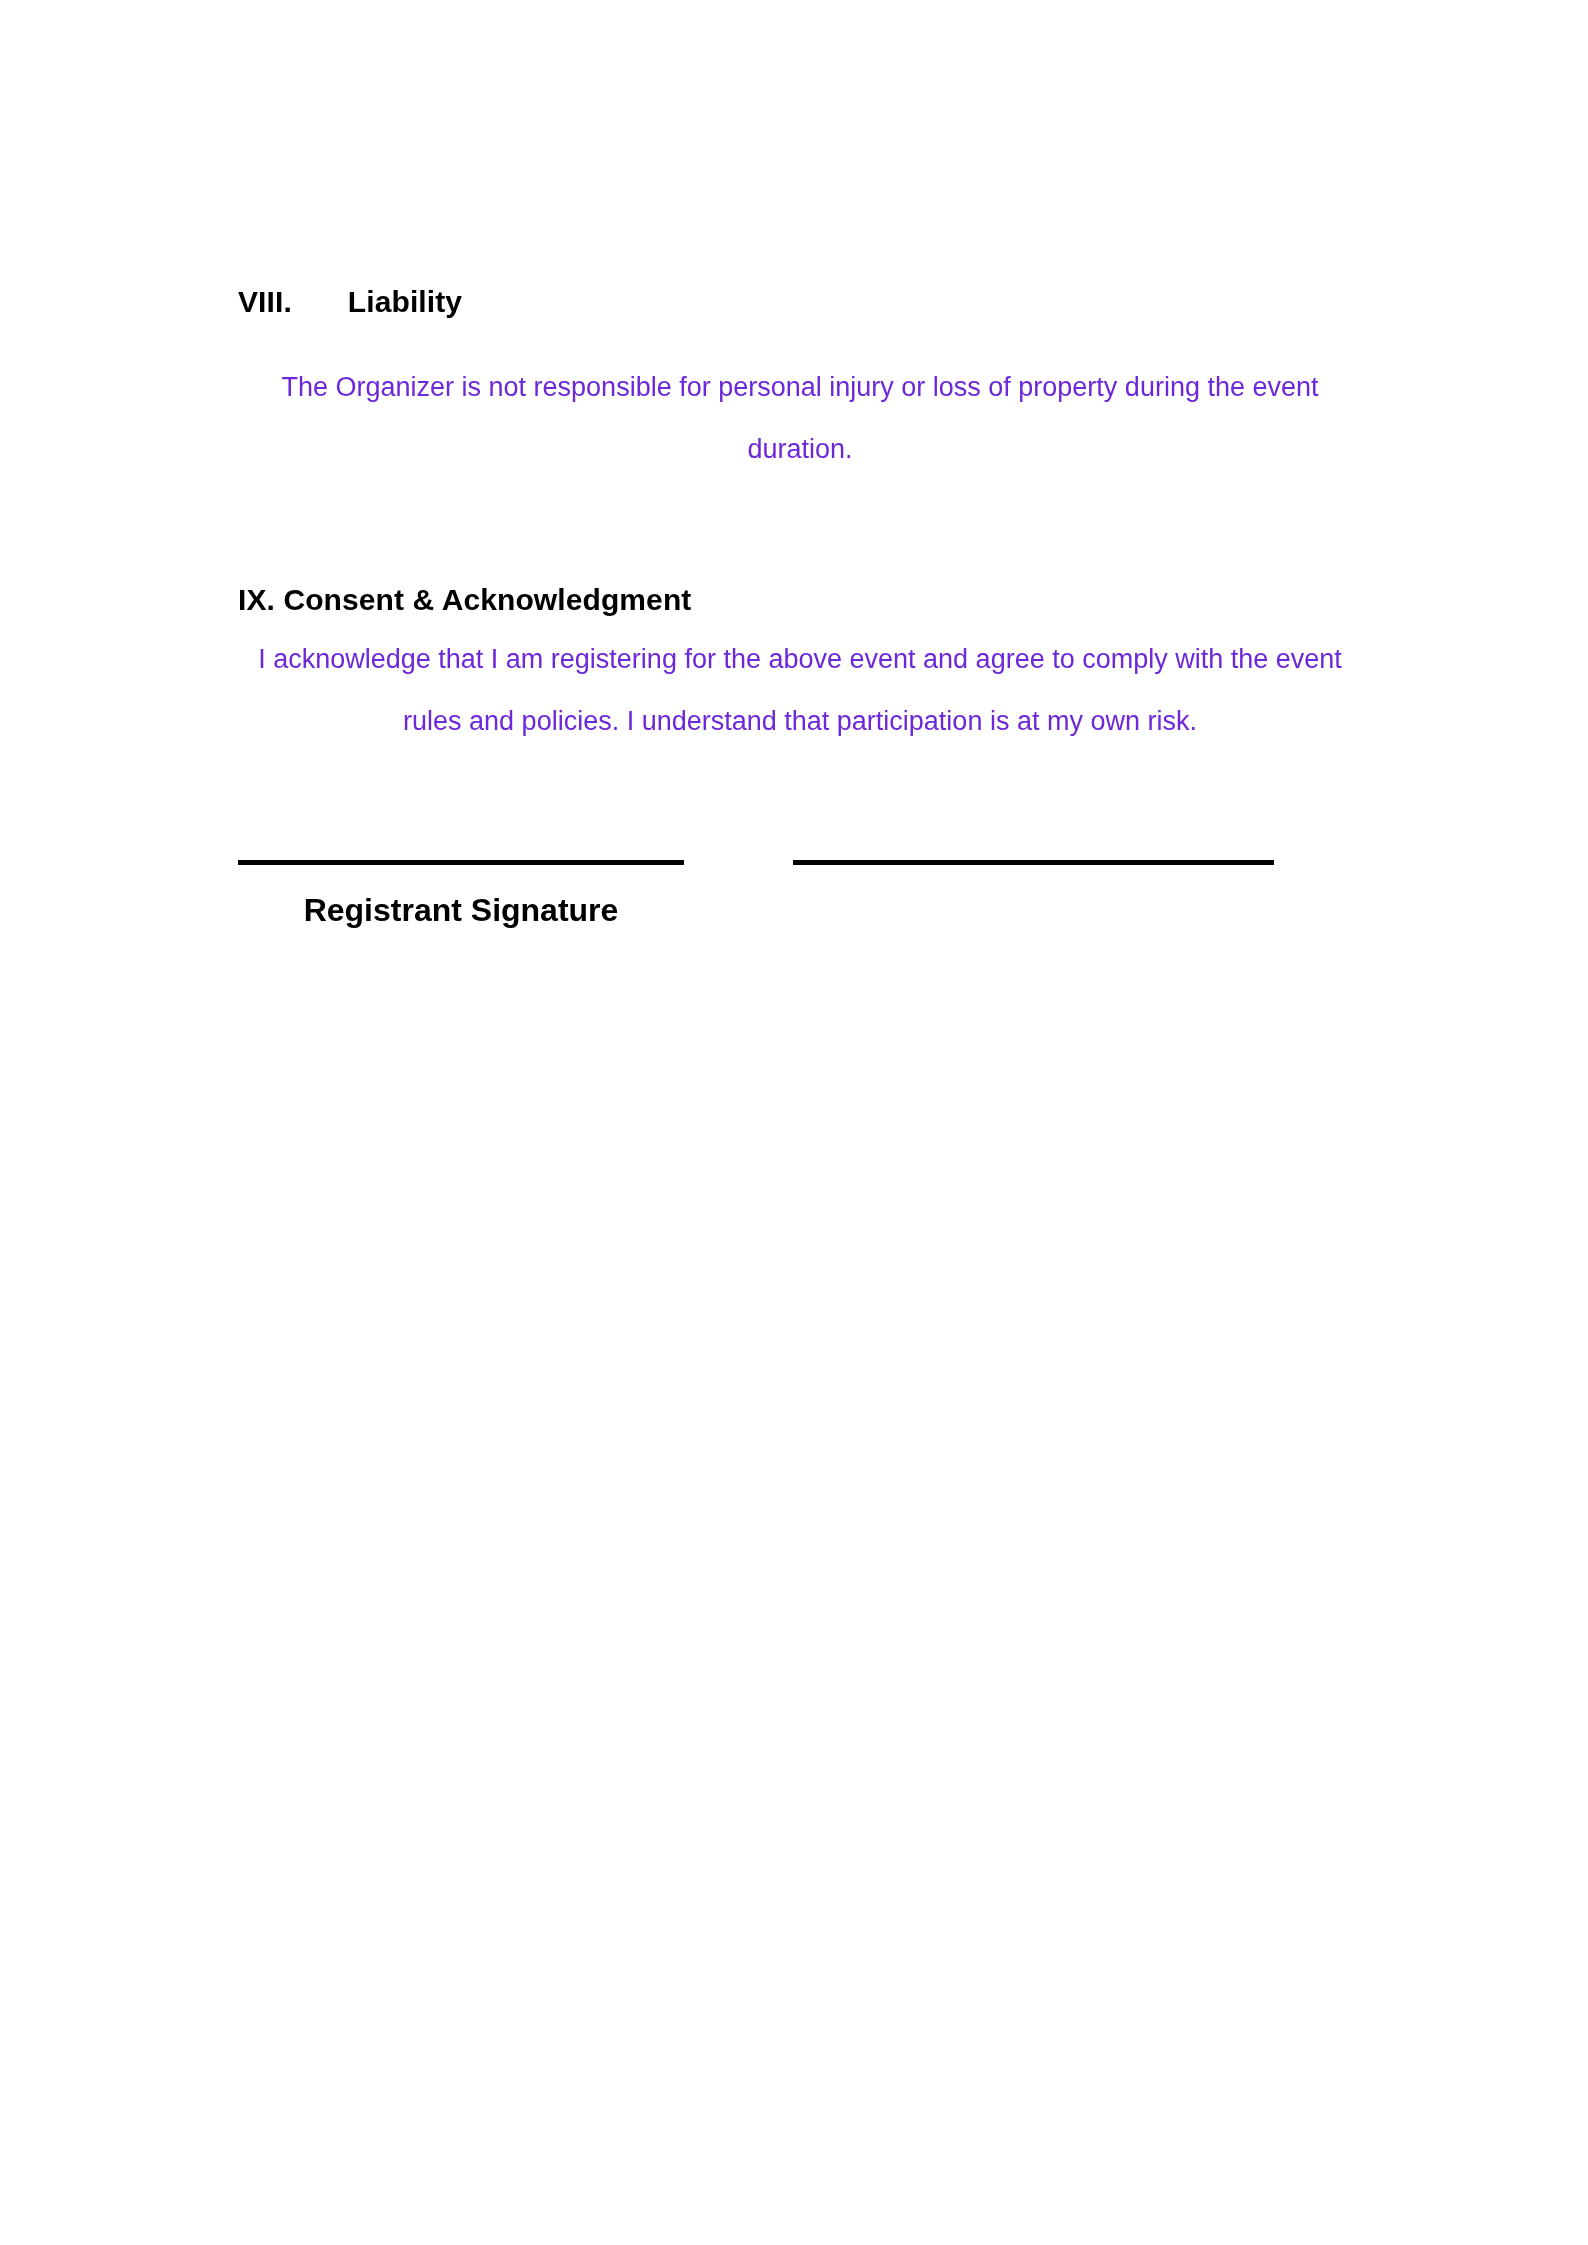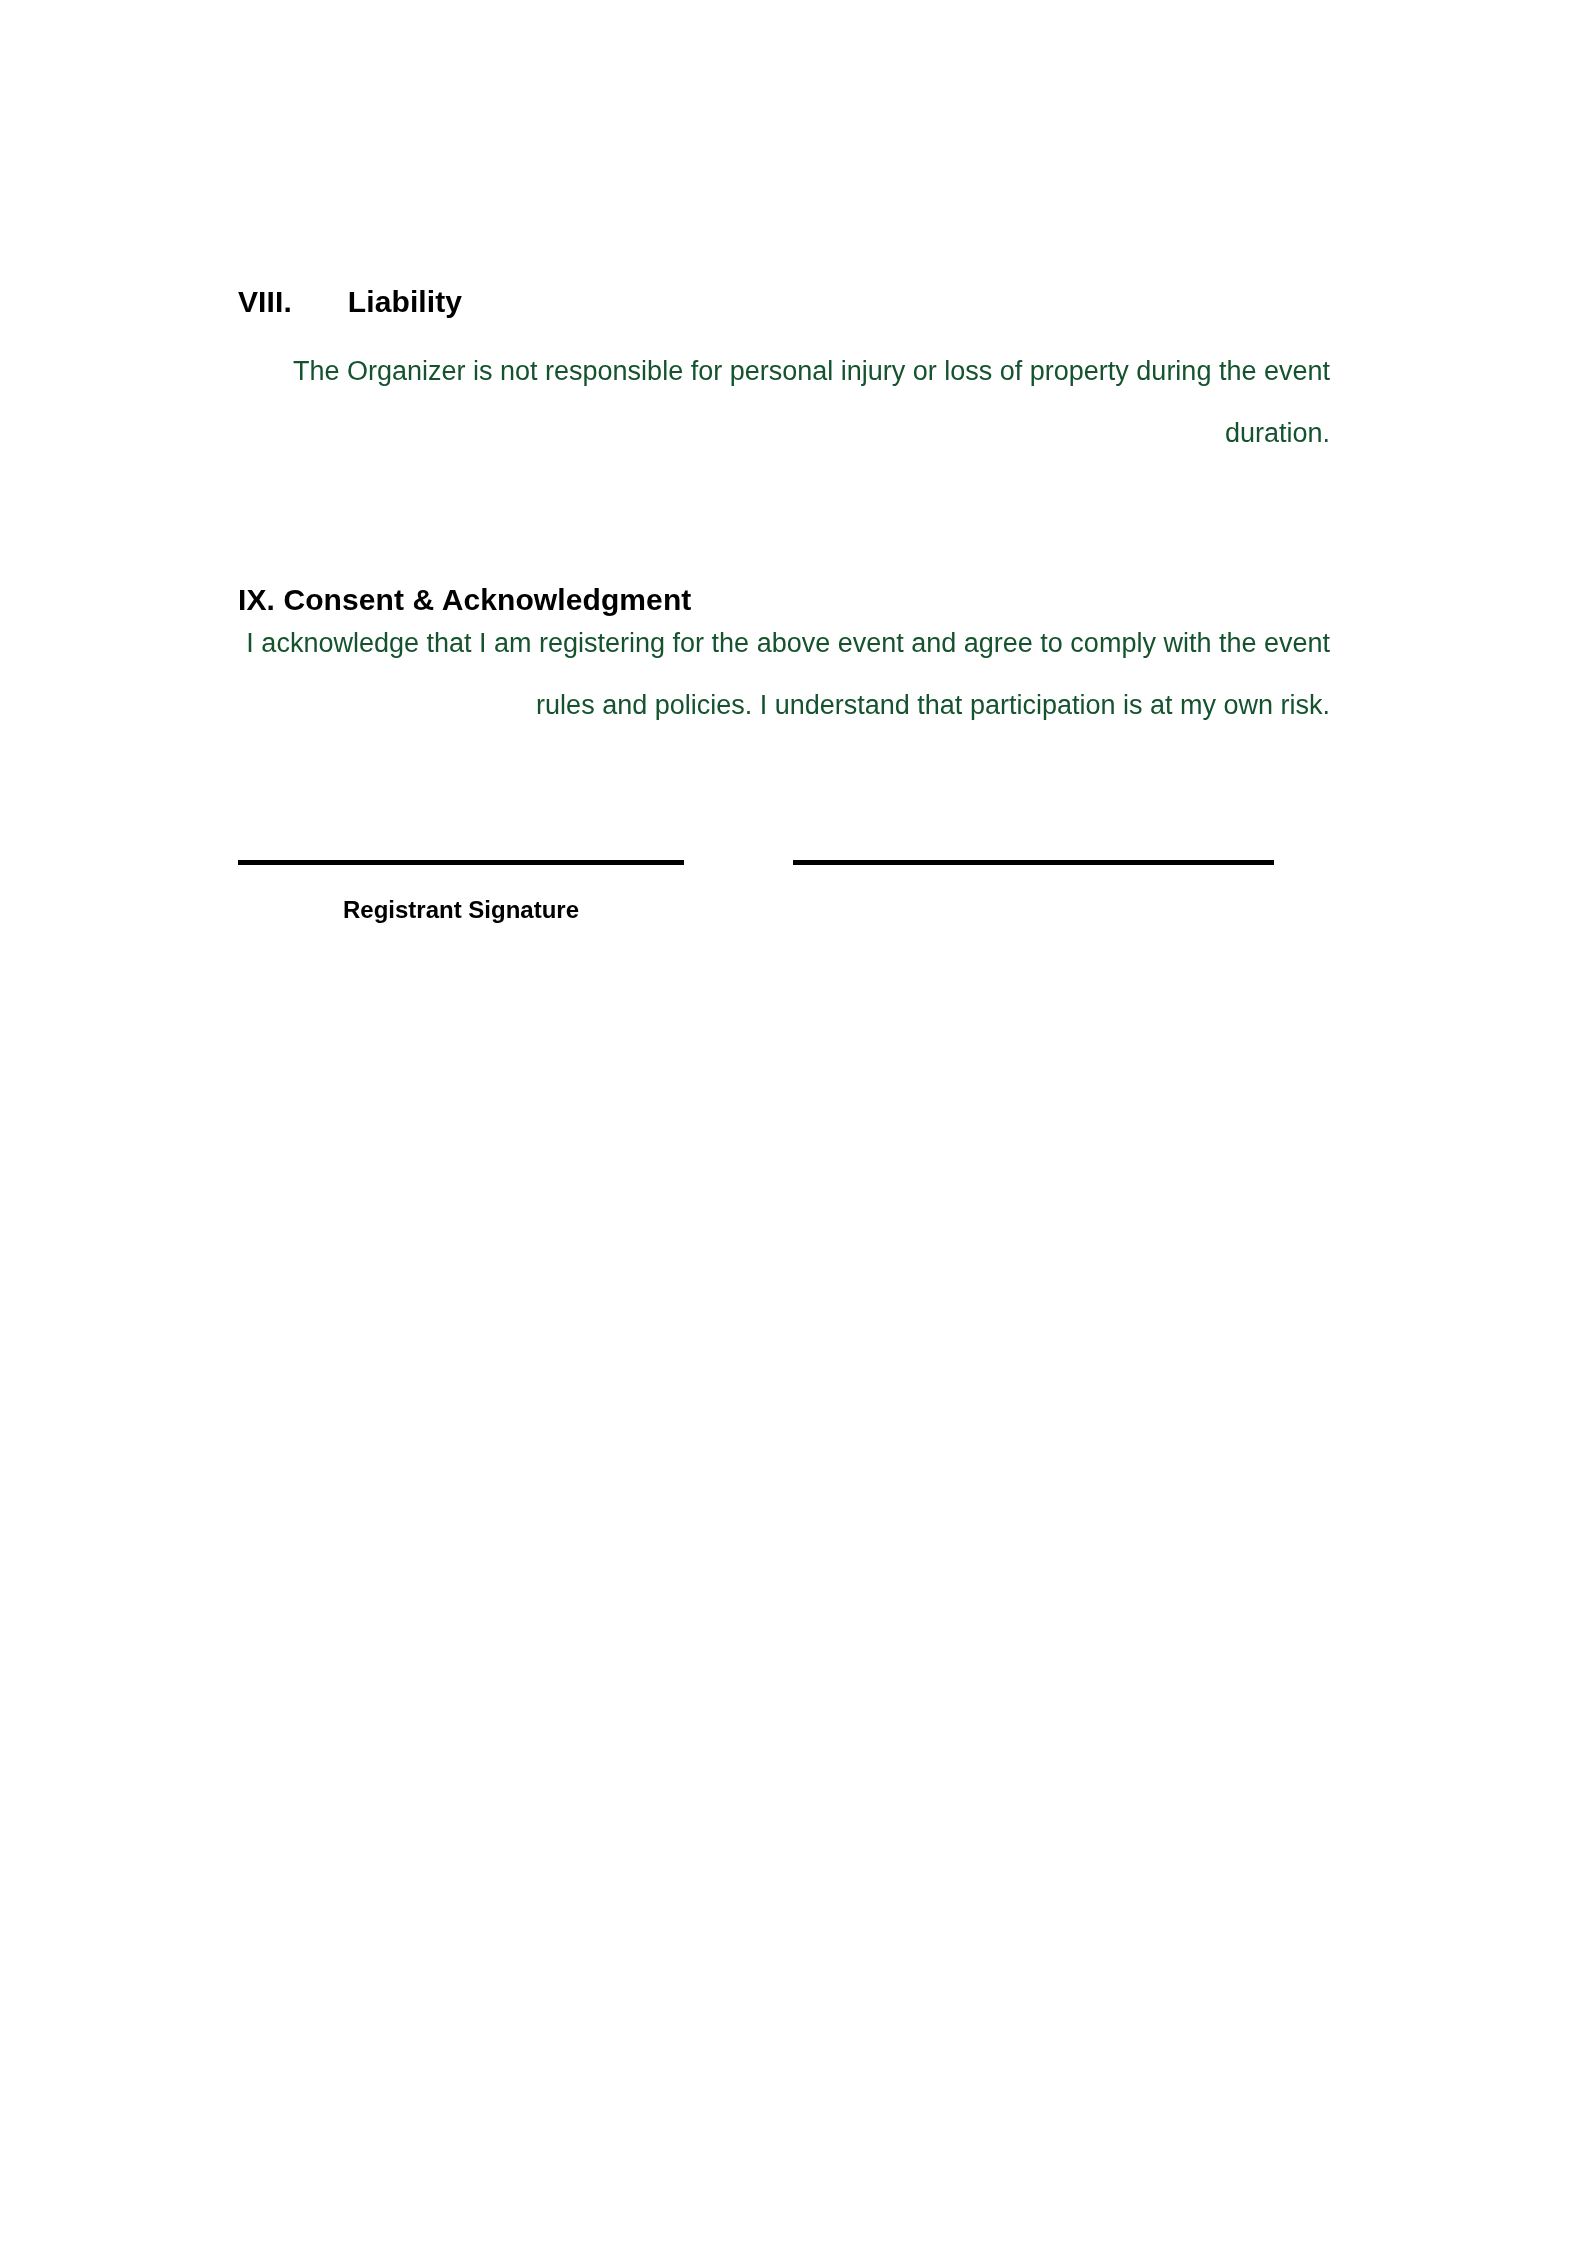--- a/index.html
+++ b/index.html
@@ -53,23 +53,23 @@
     width: 56px;
   }
 
   
   .body-par {
     position: absolute;
     left: 0;
     width: 1092px;
     font-size: 27px;
     line-height: 62px;
-    color: #14532d;
-    margin: 0;
-    text-align: right;
+    color: #6d28d9;
+    margin: 16px;
+    text-align: center;
   }
   .par-liability {
     top: 340px;
   }
   .par-consent {
     top: 612px;
   }
 
   
   .signature-block {
@@ -87,21 +87,21 @@
   .sig-field.right { left: 555px; width: 481px; }
 
   .sig-rule {
     height: 5px;
     background: #000000;
     width: 100%;
   }
   .sig-caption {
     margin-top: 28px;
     text-align: center;
-    font-size: 24px;
+    font-size: 32px;
     font-weight: bold;
     line-height: 34px;
     color: #000000;
     white-space: nowrap;
   }
 
   
   .page-number {
     position: absolute;
     left: 0;

